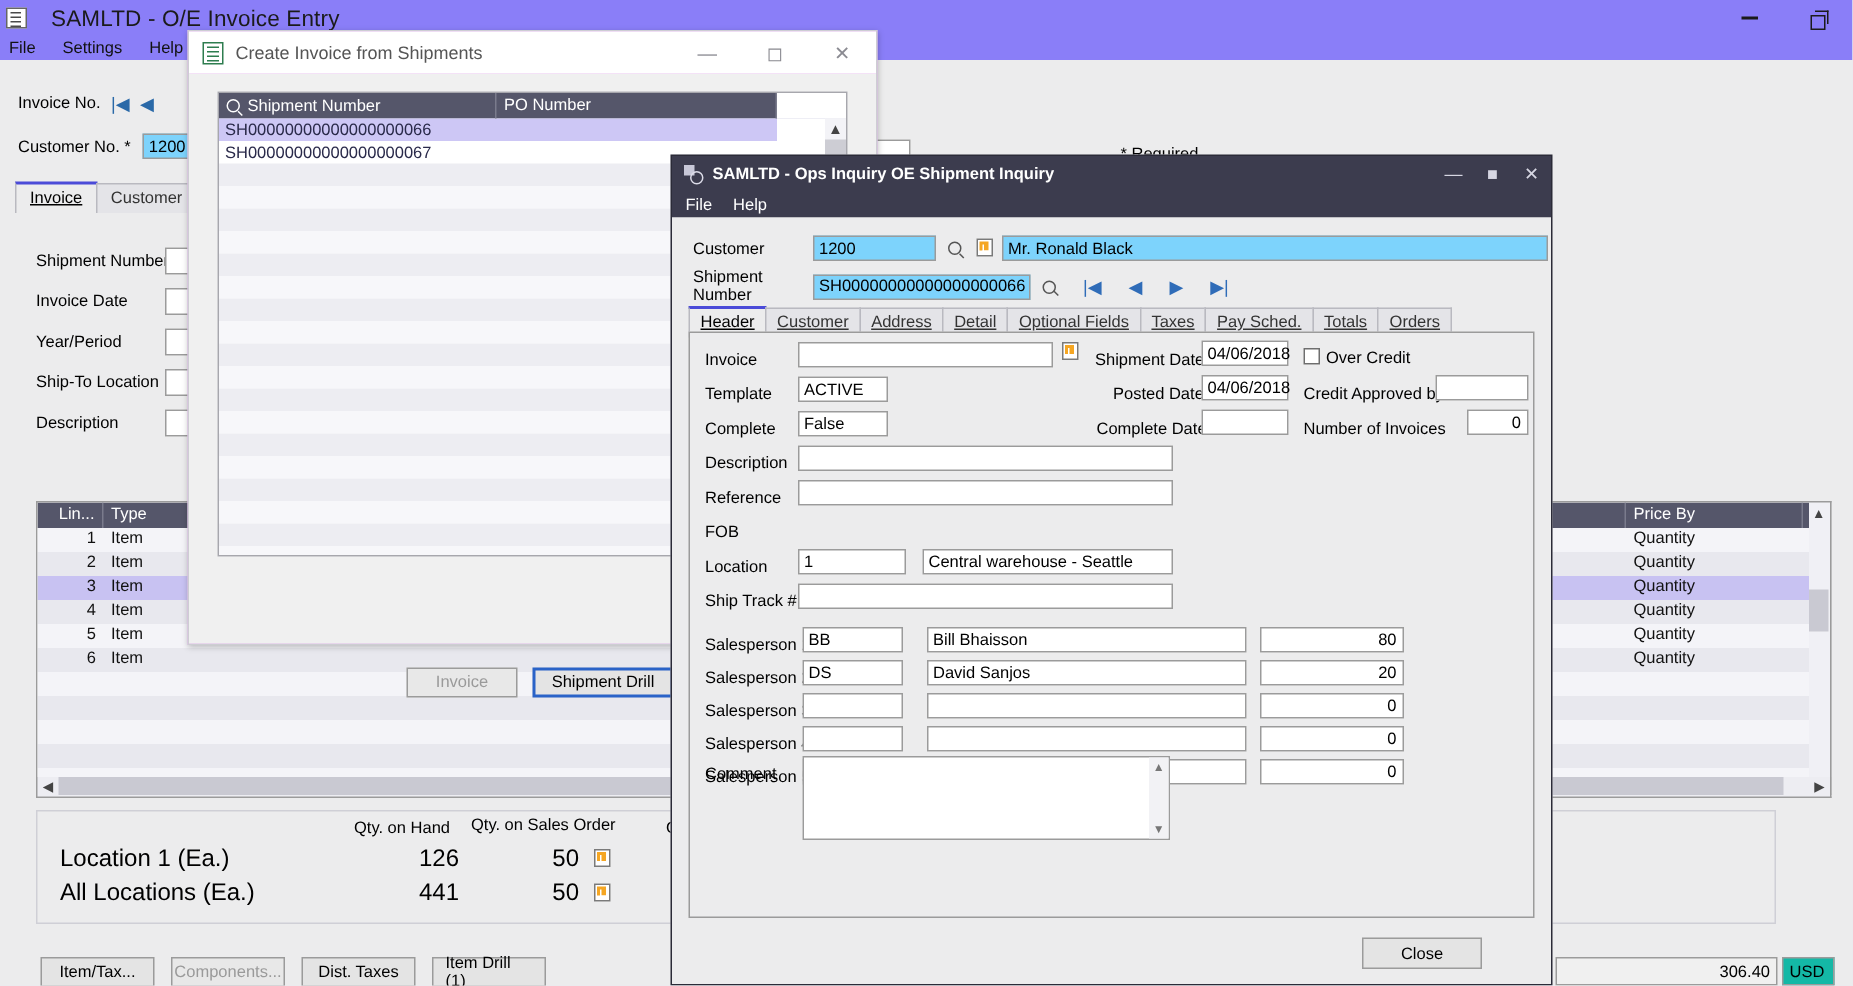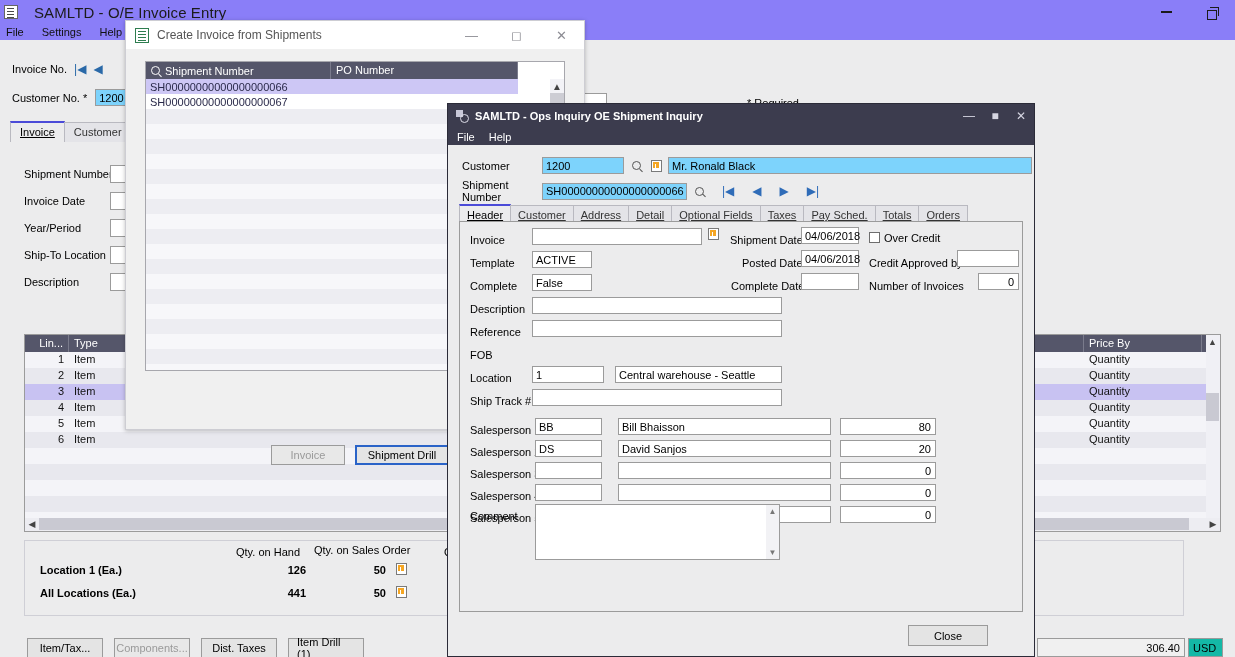--- a/index.html
+++ b/index.html
@@ -97,21 +97,21 @@
   #grid-hscroll .thumb { position:absolute; left:14px; top:0; width:1150px; height:12px; background:#c9c9d2; }
 
   #grid-vscroll { position:absolute; right:14px; top:294px; width:15px; height:196px; background:#f0f0f5; border:1px solid #9b9b9b; border-left:none; }
   #grid-vscroll .vu,#grid-vscroll .vd { position:absolute; left:0; width:13px; height:13px; display:flex; align-items:center; justify-content:center; font-size:9px; color:#444; }
   #grid-vscroll .vu { top:0; } #grid-vscroll .vd { bottom:0; }
   #grid-vscroll .vthumb { position:absolute; left:0; top:58px; width:13px; height:28px; background:#c9c9d2; }
 
   
   #qty-panel { position:absolute; left:26px; top:502px; right:0; height:80px; }
   #qty-panel .qhdr { position:absolute; font-size:11px; color:#000; white-space:nowrap; }
-  #qty-panel .qrow { position:absolute; font-size:11px; color:#000; white-space:nowrap;font-weight:bold; }
+  #qty-panel .qrow { position:absolute; font-size:16px; color:#000; white-space:nowrap; }
   .ico-drill {
     width:11px;height:12px;background:#fff;border:1px solid #7a7a7a;position:relative;display:inline-block;vertical-align:-2px;
   }
   .ico-drill::before{content:"";position:absolute;left:1px;top:1px;width:6px;height:6px;background:#f5a623;}
   .ico-drill::after{content:"";position:absolute;left:3px;top:3px;width:4px;height:4px;border-left:1px solid #fff;border-bottom:1px solid #fff;}
 
   .btn {
     background:#e4e4e4; border:1px solid #9b9b9b; font-size:11px; color:#000;
     height:20px; display:flex; align-items:center; justify-content:center; padding:0 8px;
   }

